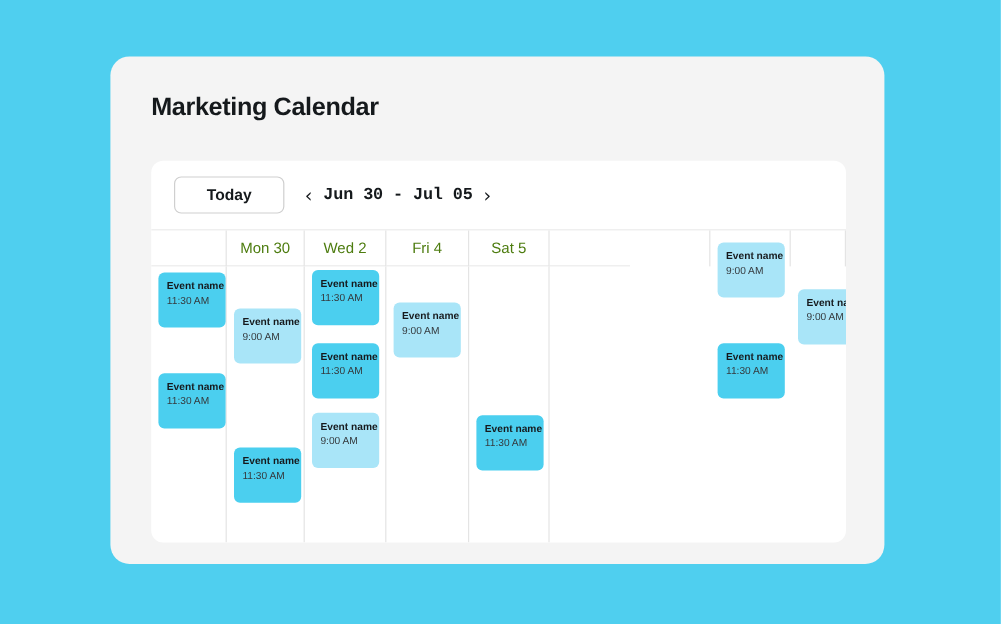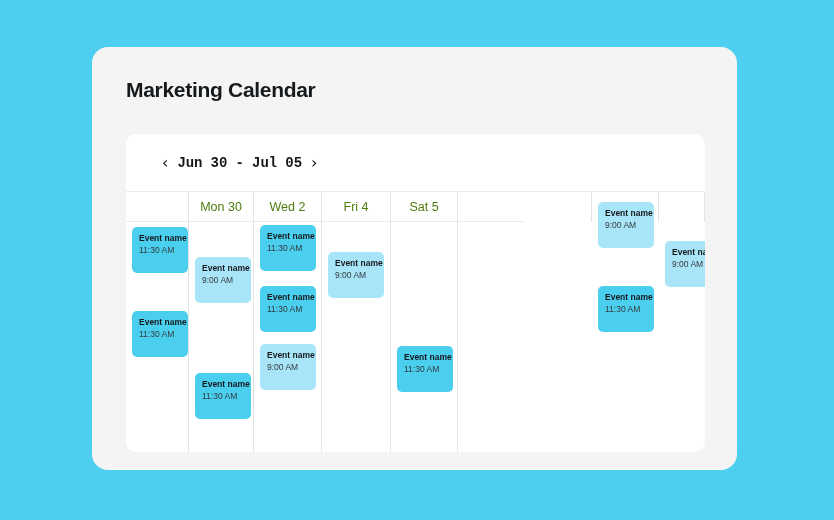--- a/index.html
+++ b/index.html
@@ -164,20 +164,21 @@
 </head>
 <body>
 
 <div id="outer-card">
 
   <div id="page-title">Marketing Calendar</div>
 
   <div id="calendar-card">
 
     <div id="toolbar">
+      <div id="today-button">Today</div>
       <div id="date-nav">
         <span class="chev">‹</span>
         <span id="date-range-label">Jun 30 - Jul 05</span>
         <span class="chev">›</span>
       </div>
     </div>
 
     <div id="grid">
         <div class="hcell spacer"></div>
         <div class="hcell">Mon 30</div>

